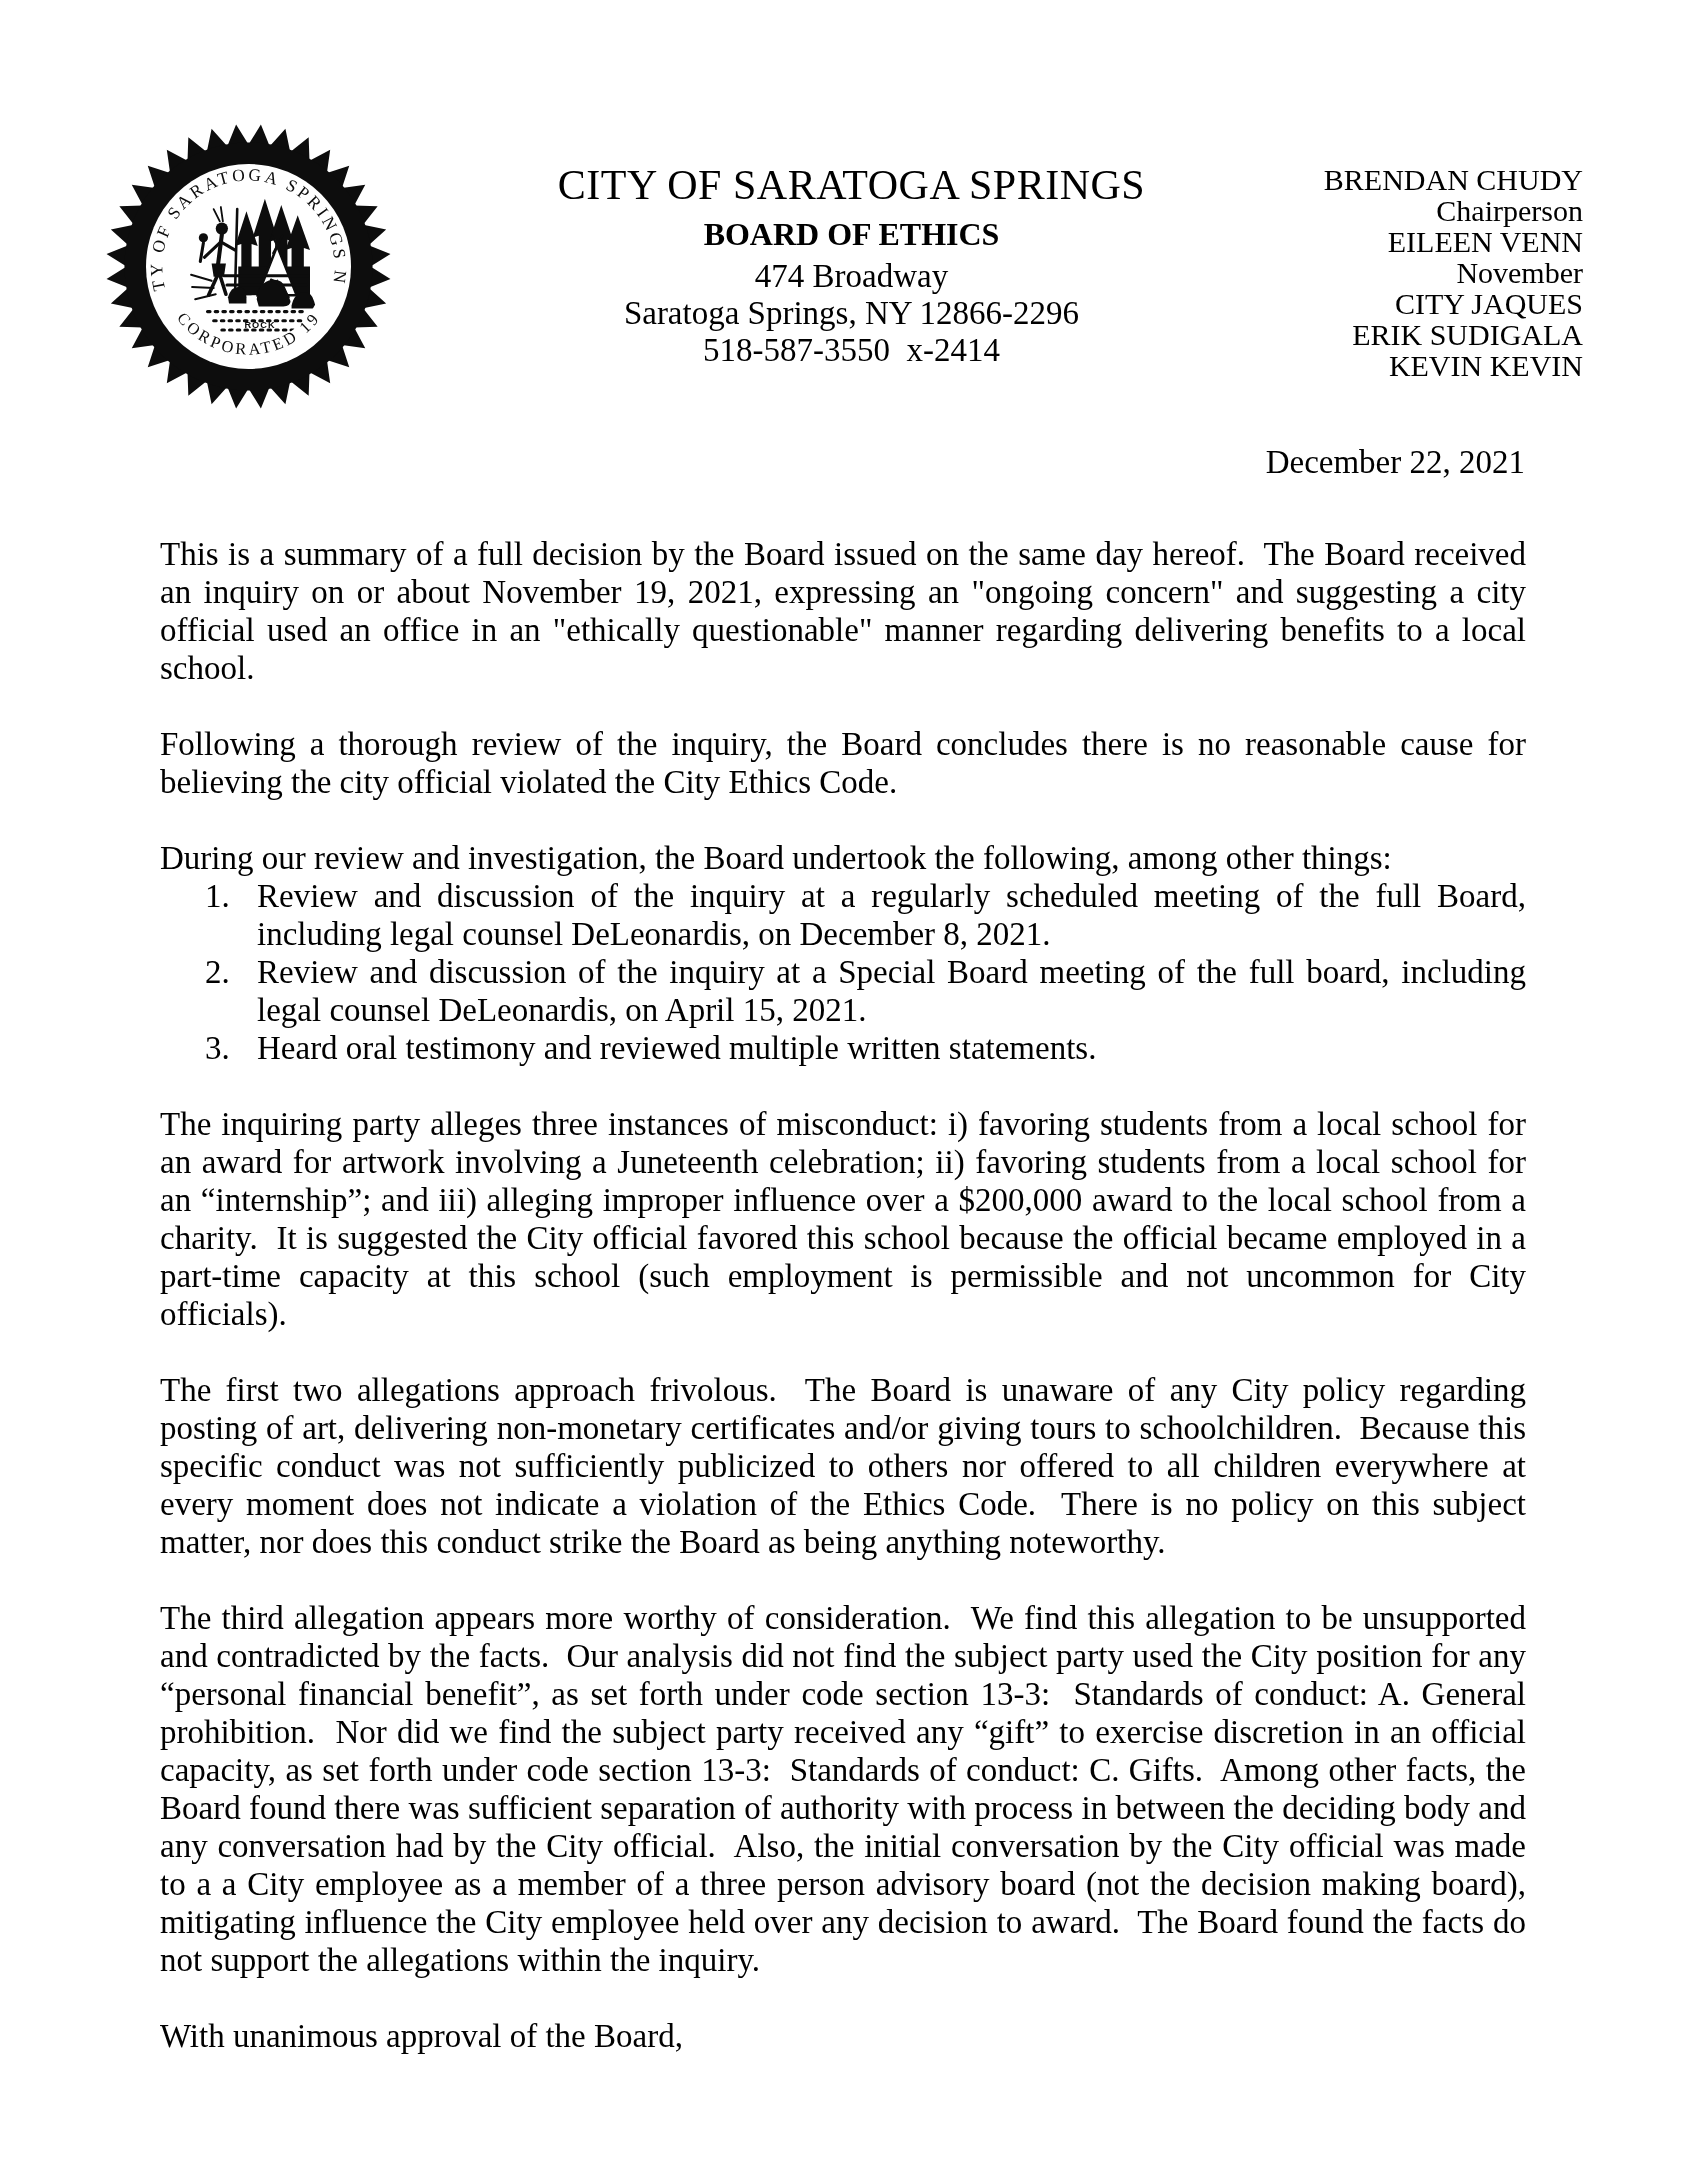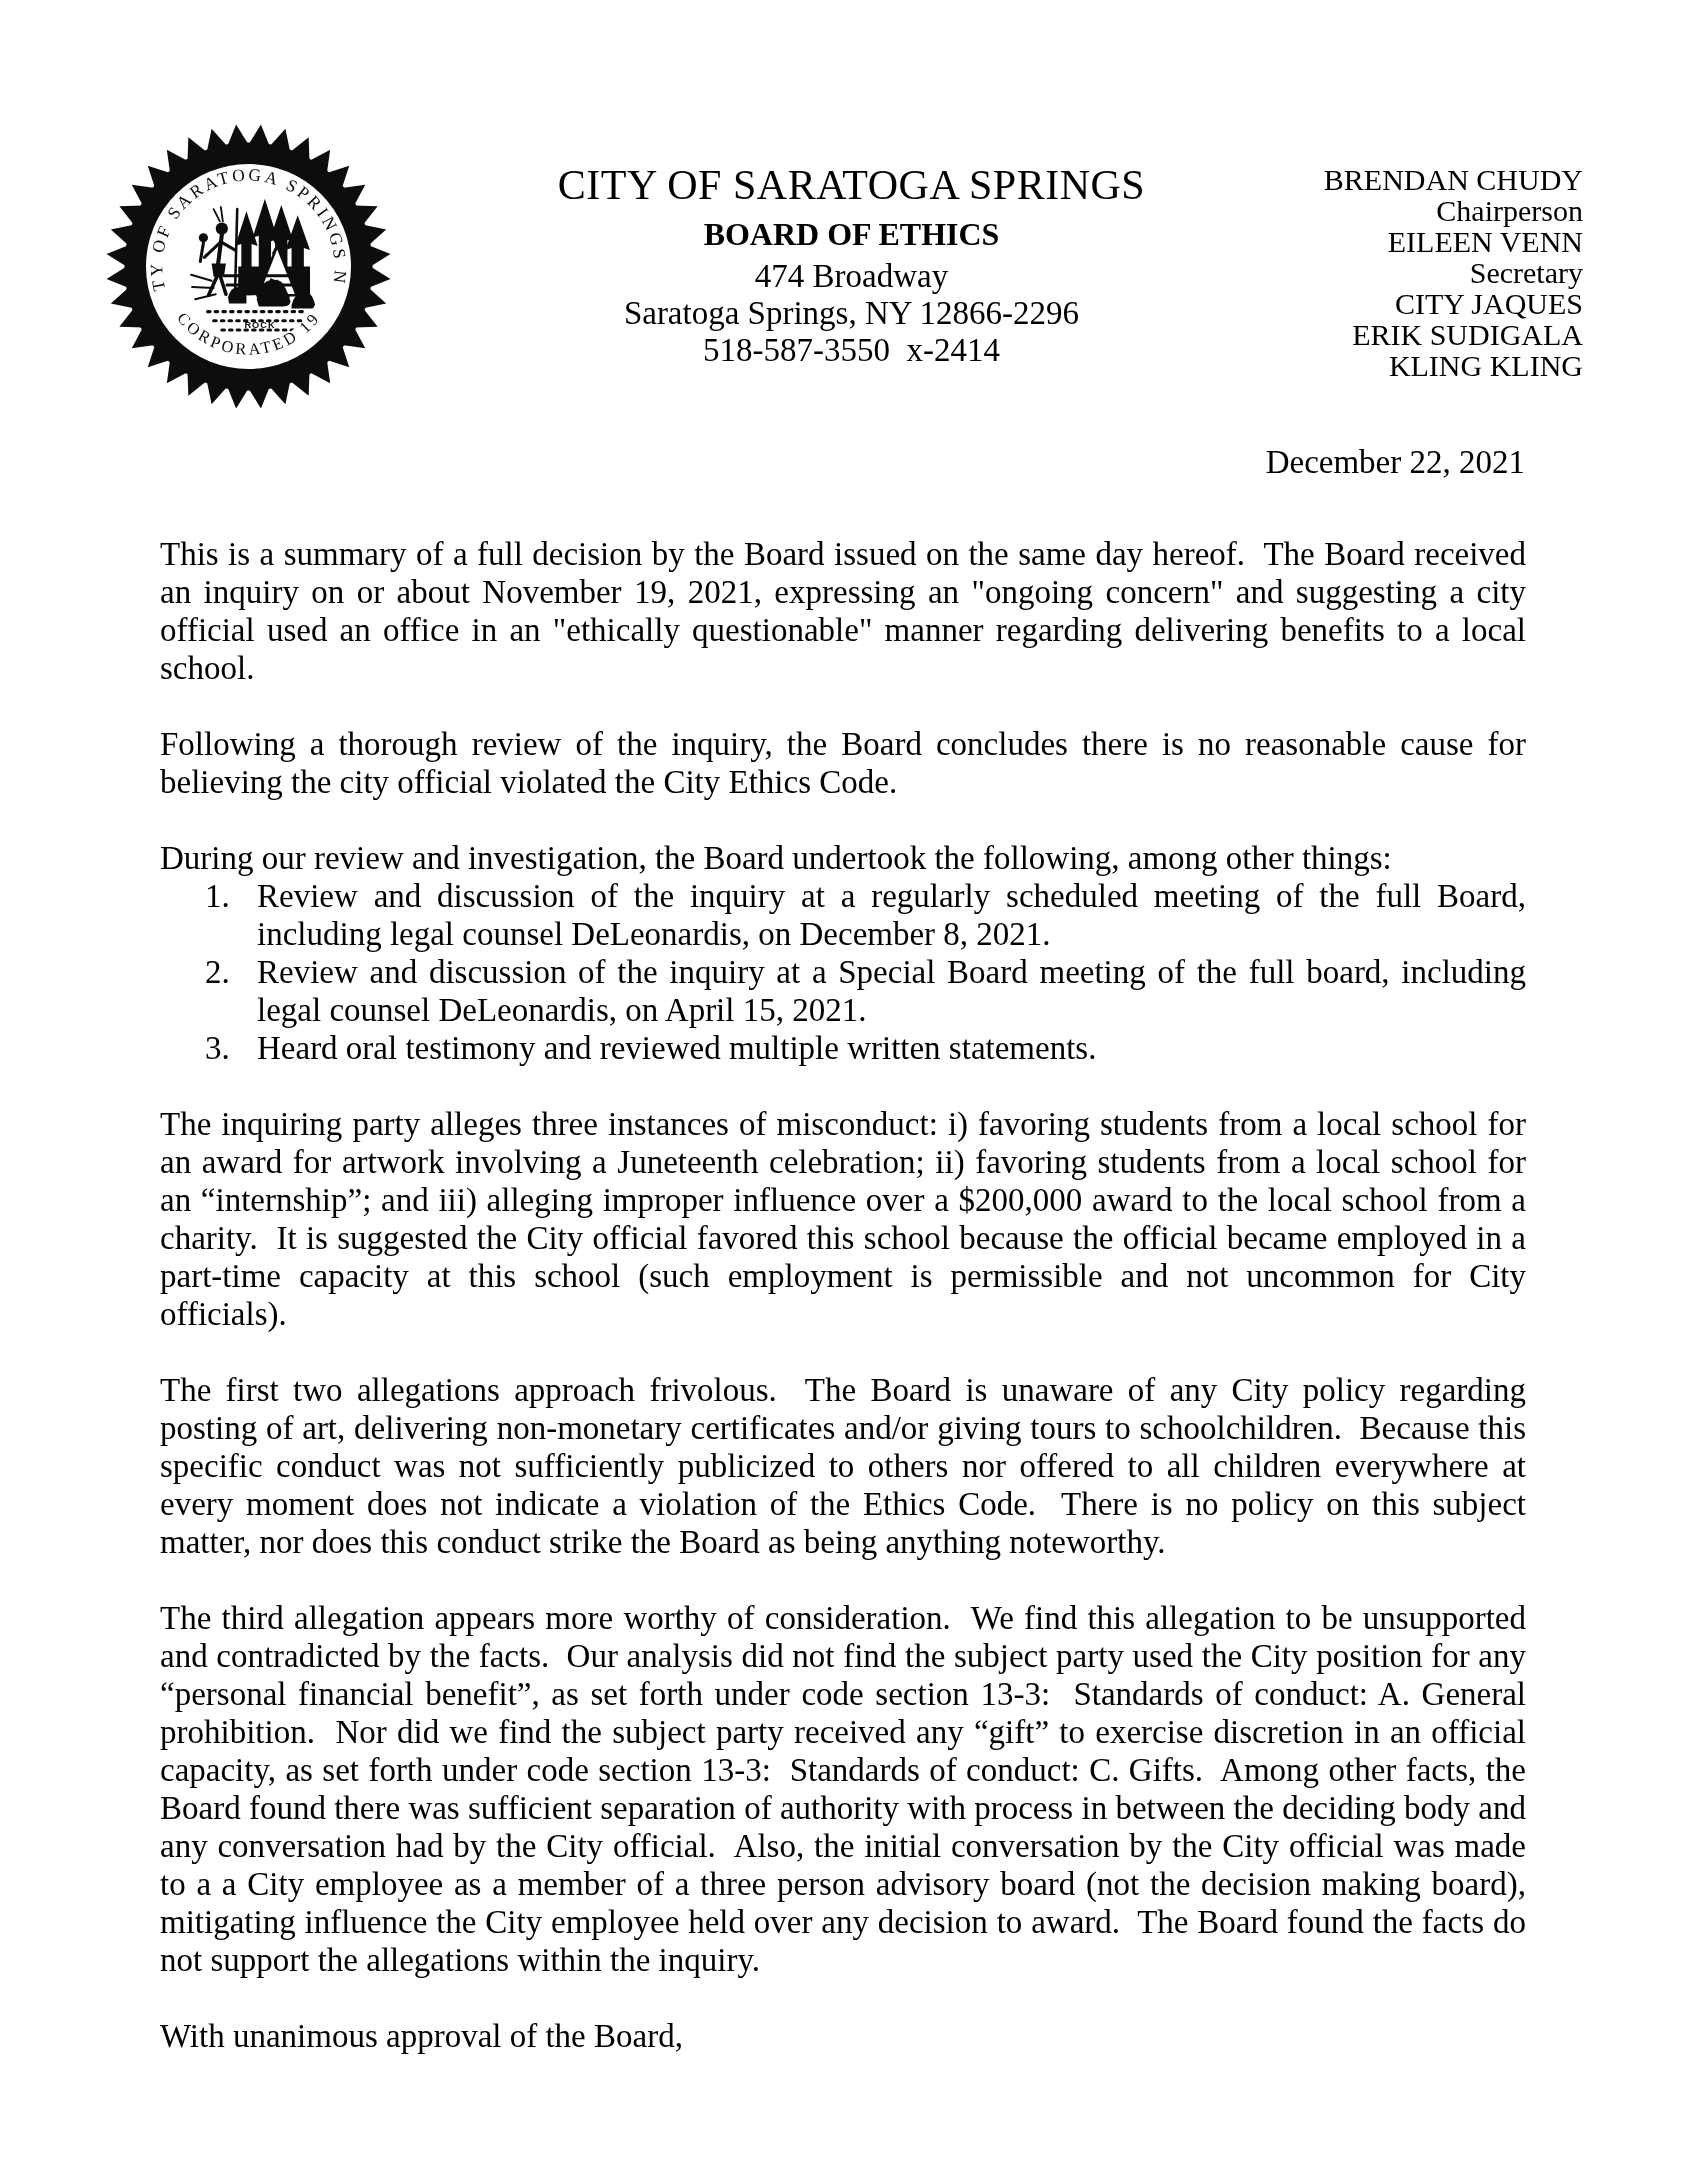--- a/index.html
+++ b/index.html
@@ -141,24 +141,24 @@
   <div class="dept-name">BOARD OF ETHICS</div>
   <div class="addr">474 Broadway</div>
   <div class="addr">Saratoga Springs, NY 12866-2296</div>
   <div class="addr">518-587-3550  x-2414</div>
 </div>
 
 <div class="officers">
   <div class="officer-name">BRENDAN CHUDY</div>
   <div class="officer-title">Chairperson</div>
   <div class="officer-name">EILEEN VENN</div>
-  <div class="officer-title">Secretary</div>
+  <div class="officer-title">November</div>
   <div class="officer-name">CITY JAQUES</div>
   <div class="officer-name">ERIK SUDIGALA</div>
-  <div class="officer-name">KLING KLING</div>
+  <div class="officer-name">KEVIN KEVIN</div>
 </div>
 
 <div class="date-line">December 22, 2021</div>
 
 <div class="body-text">
   <p class="para">This is a summary of a full decision by the Board issued on the same day hereof.  The Board received an inquiry on or about November 19, 2021, expressing an "ongoing concern" and suggesting a city official used an office in an "ethically questionable" manner regarding delivering benefits to a local school.</p>
   <p class="para">Following a thorough review of the inquiry, the Board concludes there is no reasonable cause for believing the city official violated the City Ethics Code.</p>
   <p class="para no-gap">During our review and investigation, the Board undertook the following, among other things:</p>
 
   <div class="list">

